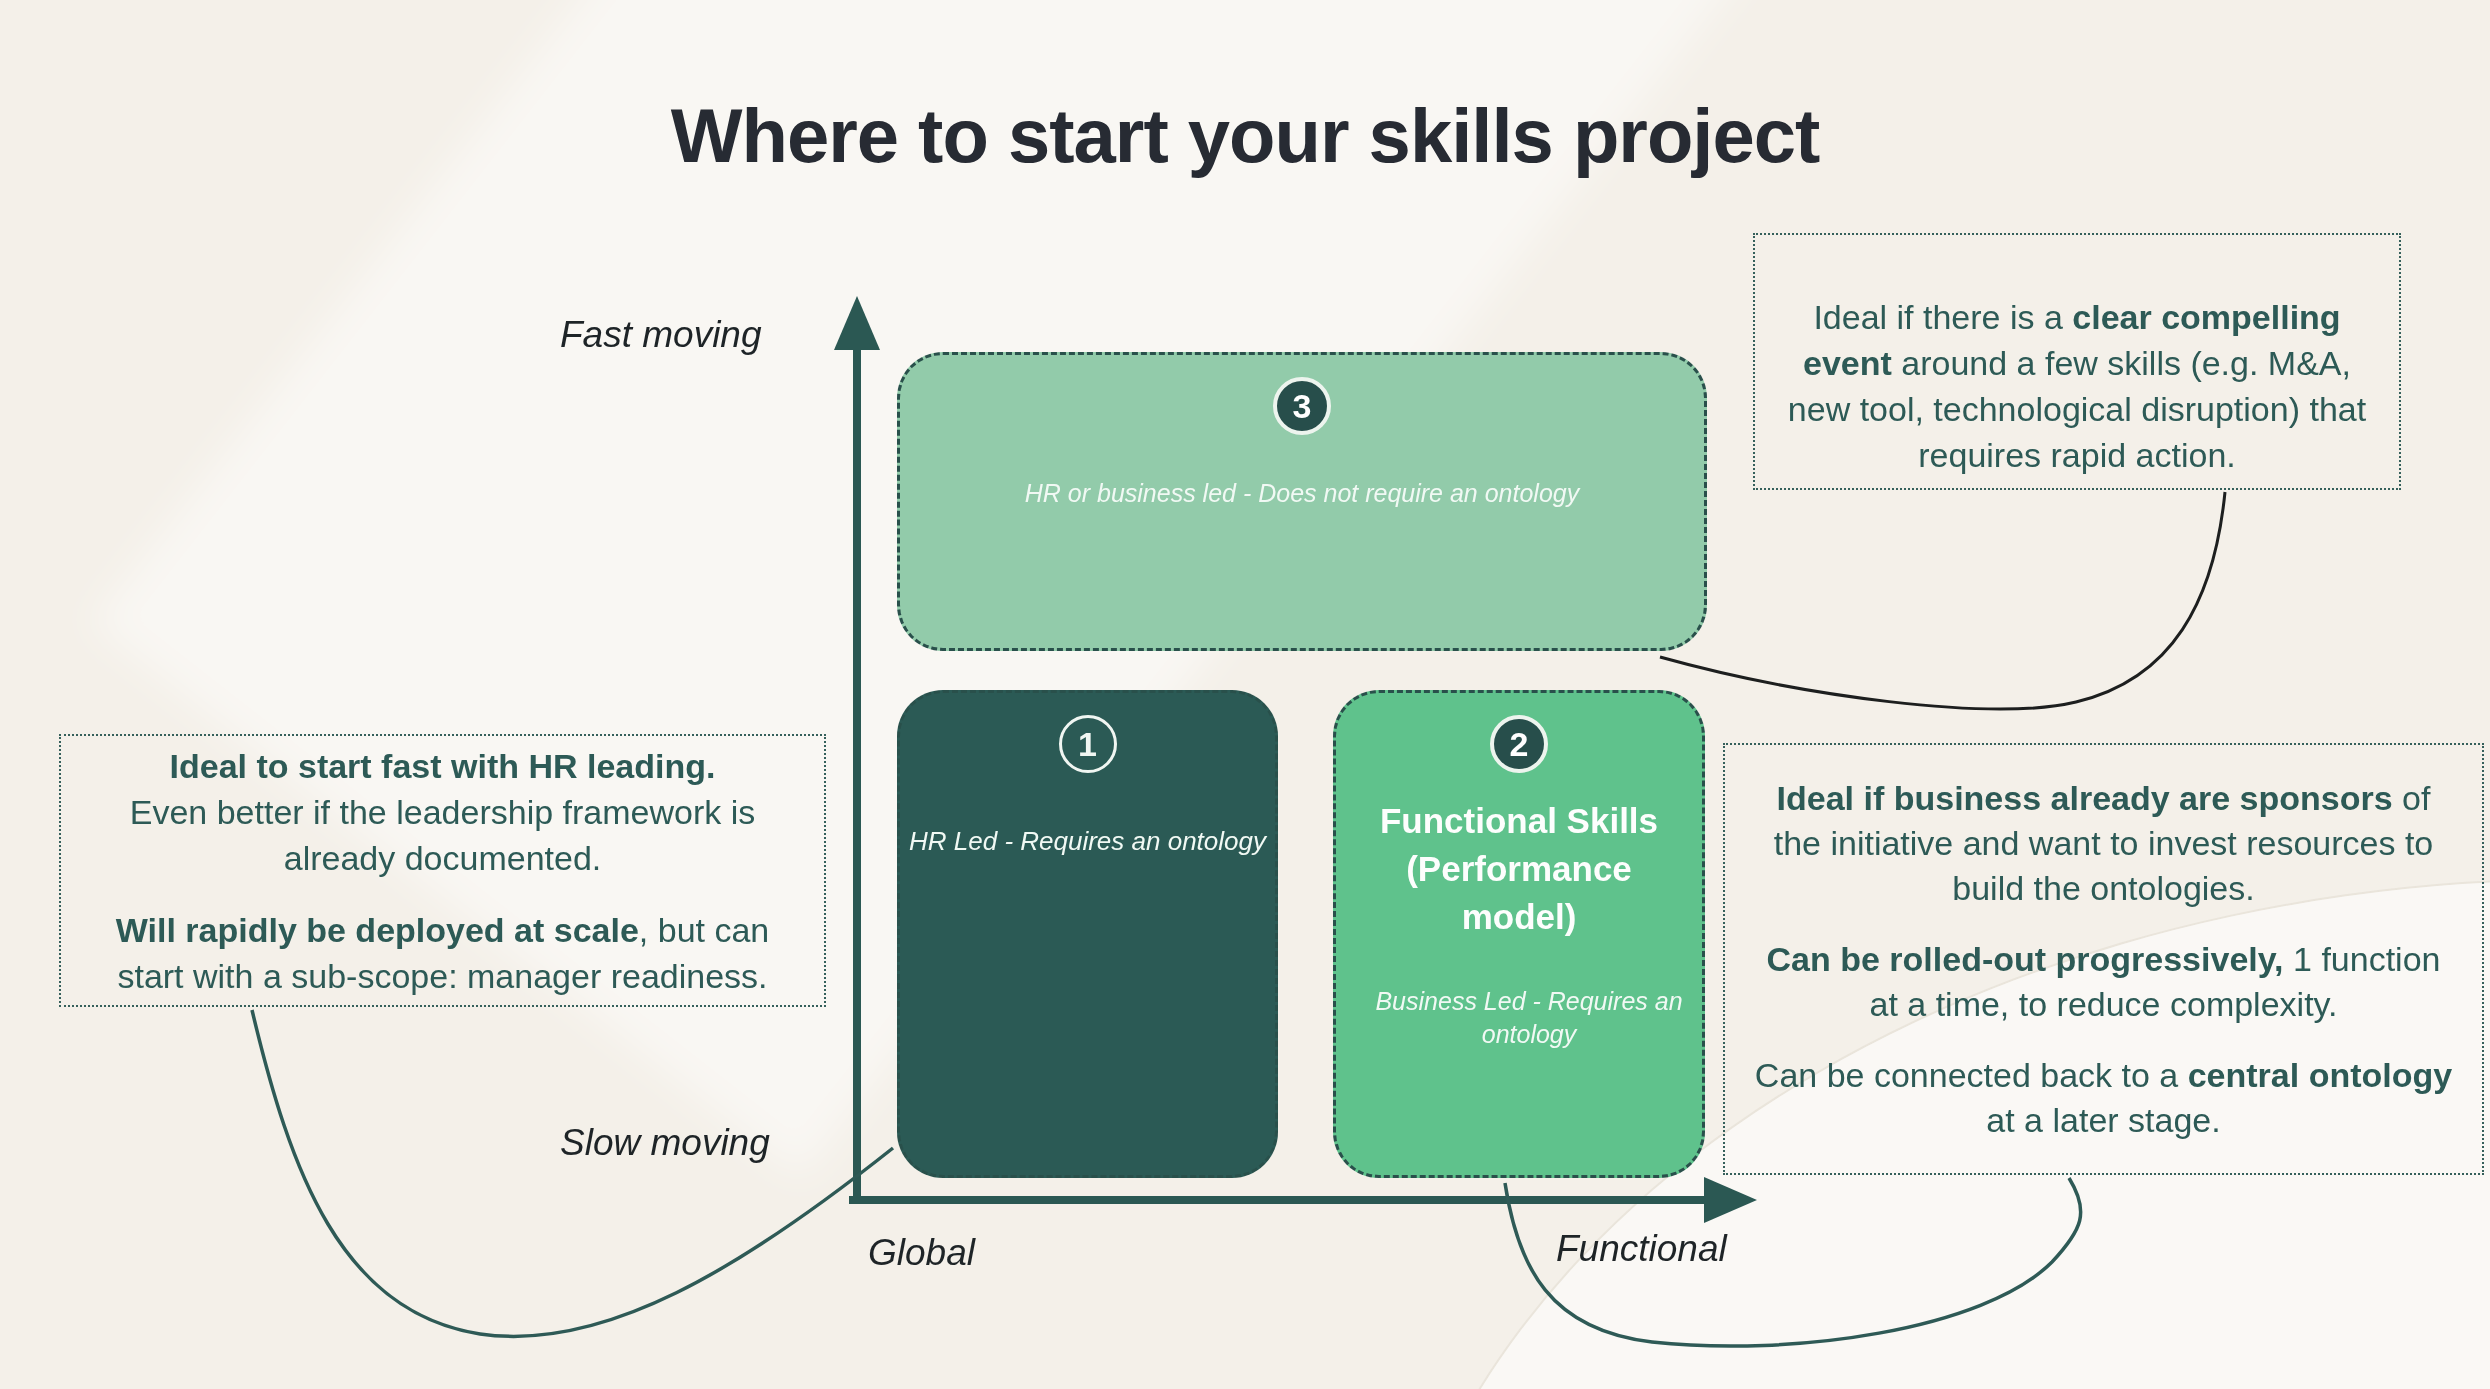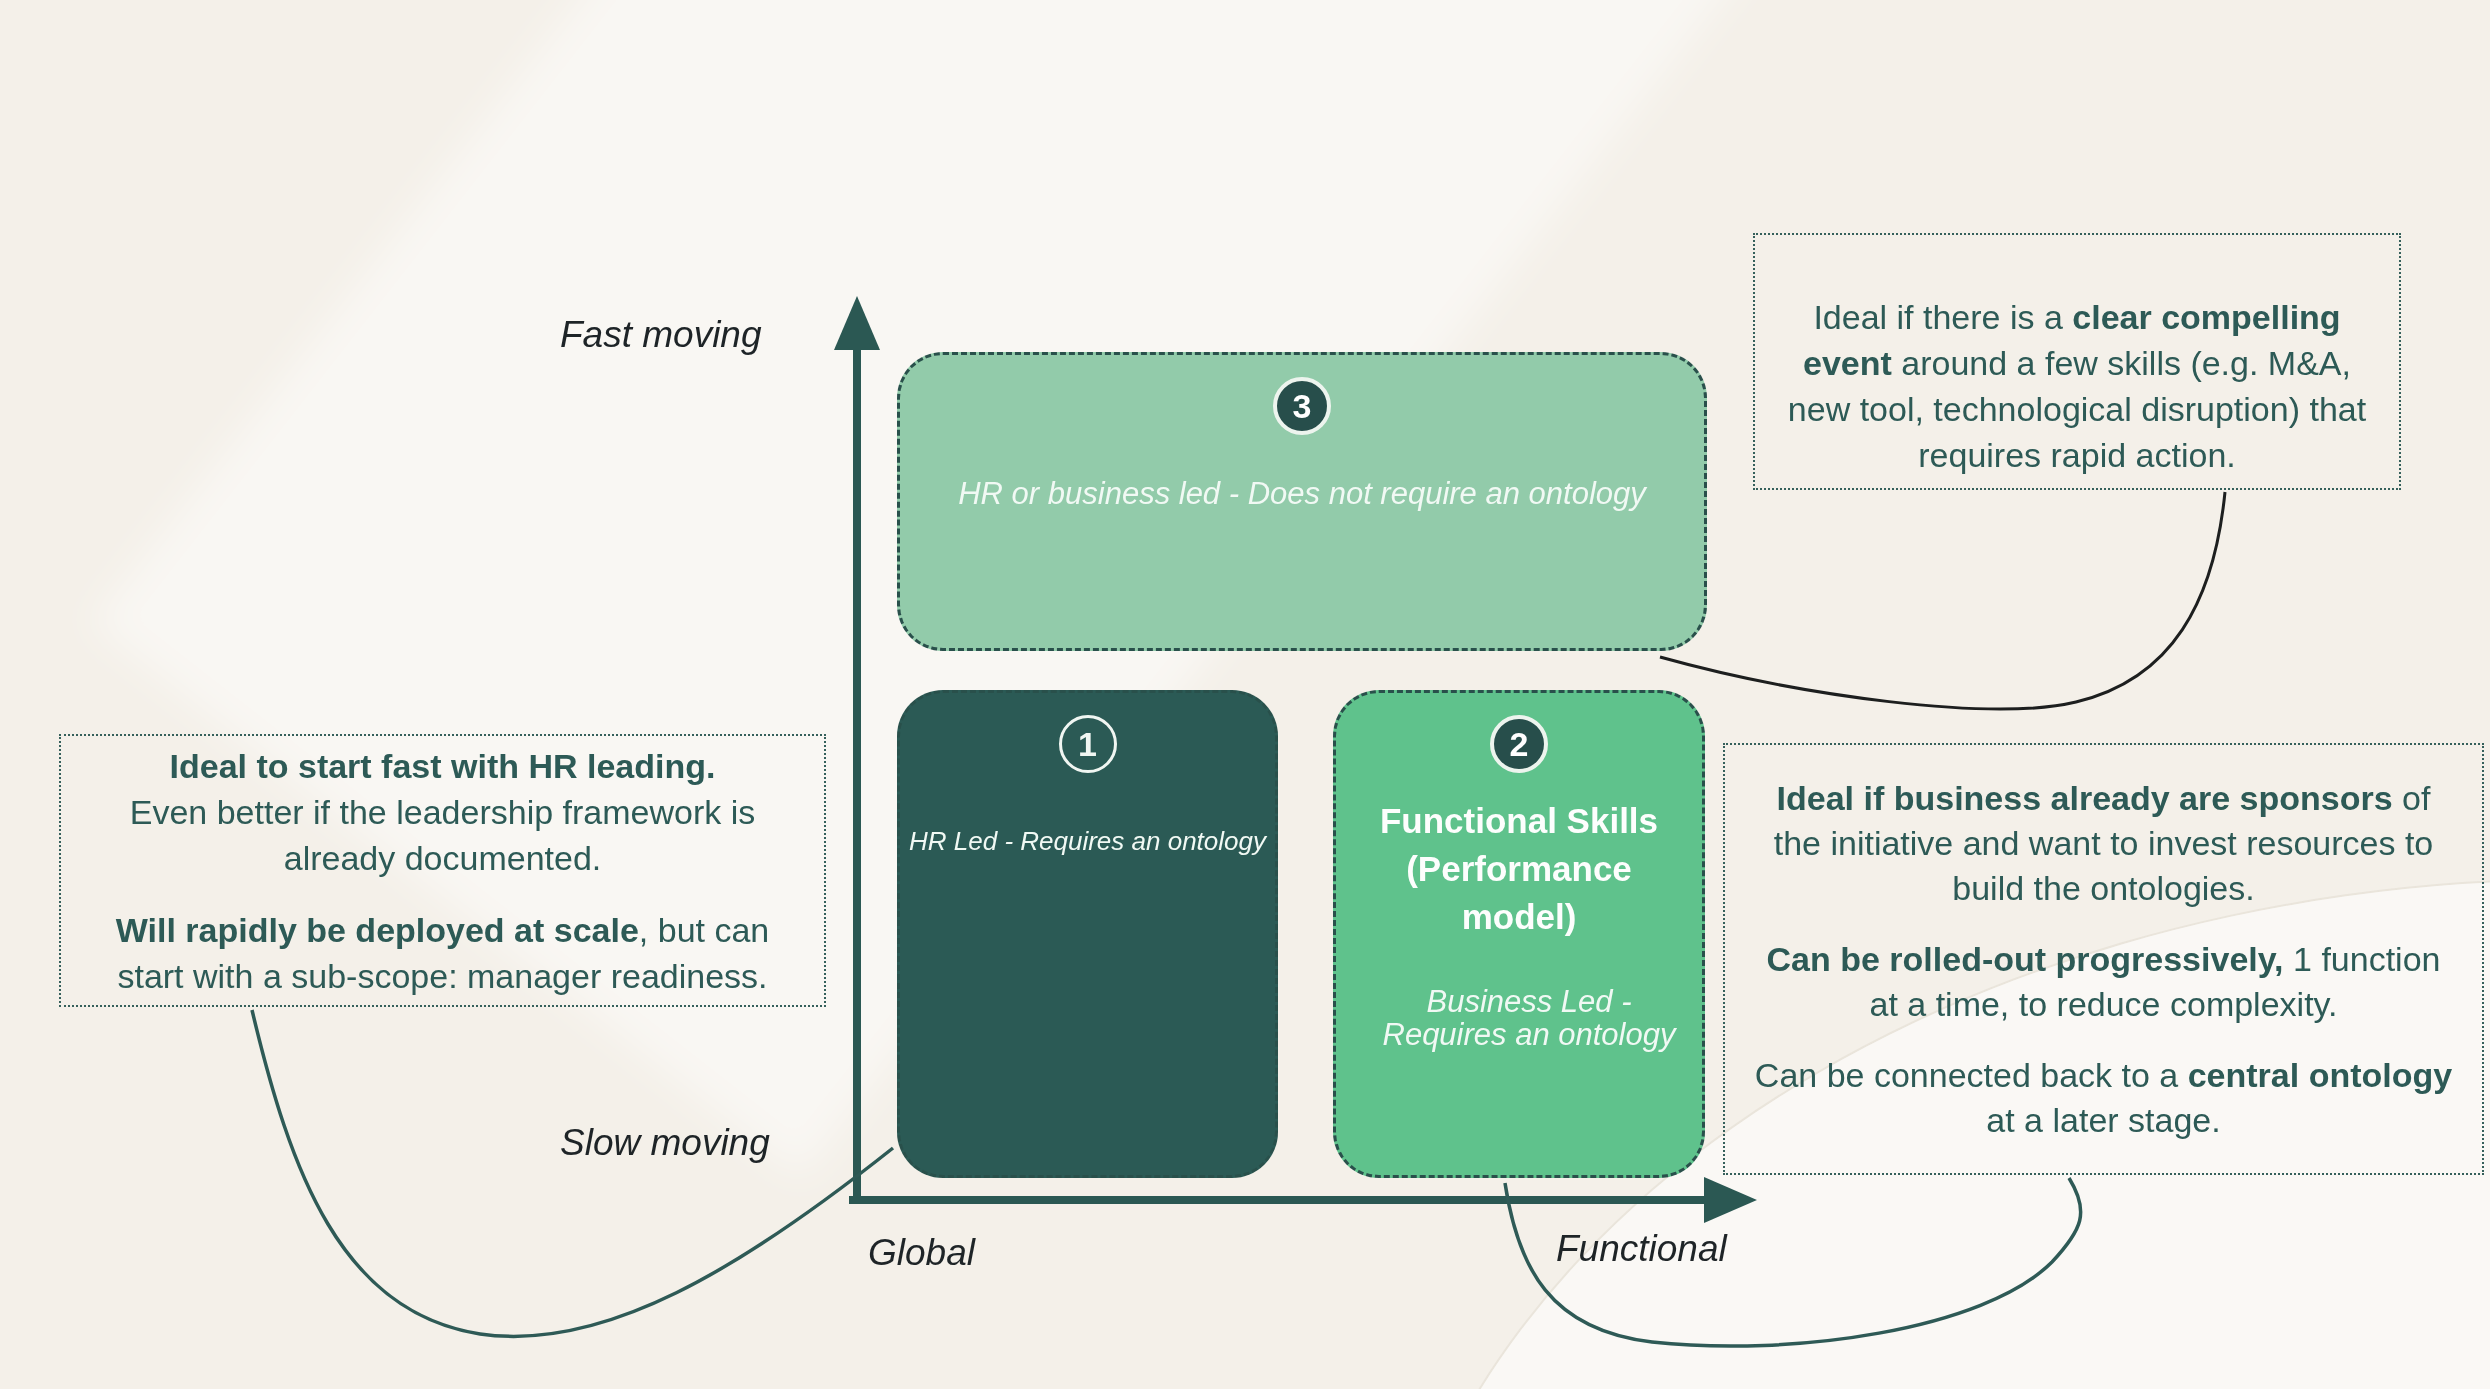--- a/index.html
+++ b/index.html
@@ -72,21 +72,21 @@
     width: 58px; height: 58px;
     border-radius: 50%;
     display: flex; align-items: center; justify-content: center;
     font-size: 34px; font-weight: 700;
     margin-top: 22px;
     flex: 0 0 auto;
   }
   .num-outline { border: 3px solid #f0f6f2; color: #f0f6f2; background: transparent; }
   .num-filled  { background: #274e4b; color: #fff; border: 4px solid #edf4ee; }
   .qbox .qtitle { font-weight: 700; font-size: 37px; line-height: 48px; }
-  .qbox .qsub { font-style: italic; font-size: 31px; line-height: 33px; color: #f1f9f4; }
+  .qbox .qsub { font-style: italic; font-size: 25px; line-height: 33px; color: #f1f9f4; }
 
   .box-emerging { left: 897px; top: 352px; width: 810px; height: 299px; background: #92cbaa; }
   .box-emerging .qtitle { margin-top: 32px; }
   .box-emerging .qsub { margin-top: 42px; }
 
   .box-leadership { left: 897px; top: 690px; width: 381px; height: 488px; background: #2b5a55; }
   .box-leadership .qtitle { margin-top: 92px; white-space: nowrap; }
   .box-leadership .qsub { margin-top: 52px; white-space: nowrap; font-size: 26px; }
 
   .box-functional { left: 1333px; top: 690px; width: 372px; height: 488px; background: #5fc28c; }
@@ -128,20 +128,21 @@
     <line x1="849" y1="1200" x2="1712" y2="1200" stroke="#2b5853" stroke-width="8"></line>
     <polygon points="1757,1200 1704,1177 1704,1223" fill="#2b5853"></polygon>
 
     <path d="M 252 1010 C 290 1170 340 1312 480 1334 C 604 1352 742 1268 893 1148" fill="none" stroke="#2e5a56" stroke-width="3.5"></path>
 
     <path d="M 1505 1183 C 1518 1268 1550 1330 1652 1342 C 1792 1357 1984 1330 2052 1262 C 2082 1230 2090 1212 2069 1178" fill="none" stroke="#2e5a56" stroke-width="3.5"></path>
 
     <path d="M 1660 657 C 1800 696 1992 722 2076 702 C 2172 679 2214 602 2225 492" fill="none" stroke="#1d1f1f" stroke-width="3"></path>
   </svg>
 
+  <h1 class="page-title">Where to start your skills project</h1>
 
   <div class="axis-label lbl-fast">Fast moving</div>
   <div class="axis-label lbl-slow">Slow moving</div>
   <div class="axis-label lbl-global">Global</div>
   <div class="axis-label lbl-functional">Functional</div>
 
   <div class="qbox box-emerging">
     <div class="num num-filled">3</div>
     <div class="qsub">HR or business led - Does not require an ontology</div>
   </div>

